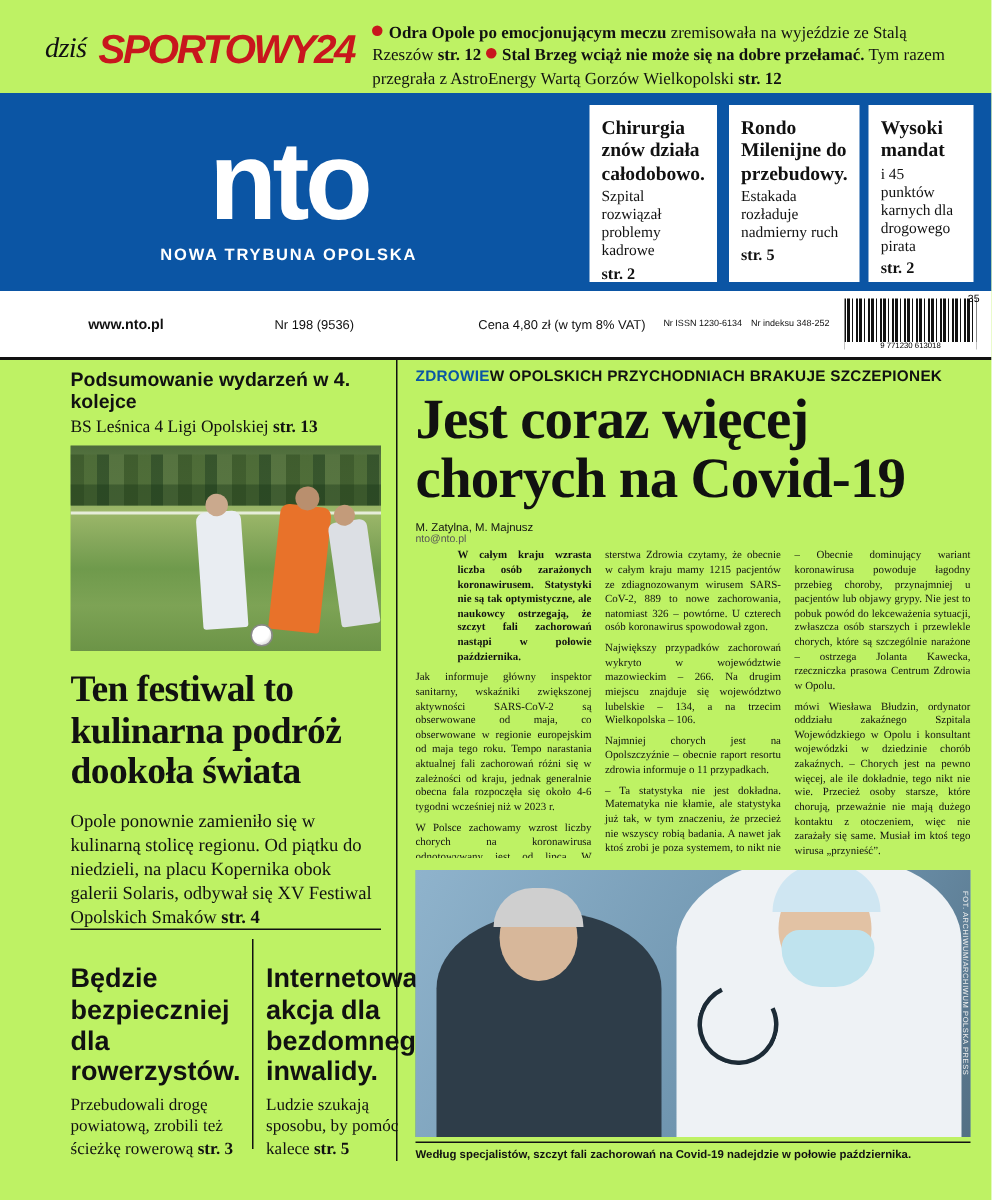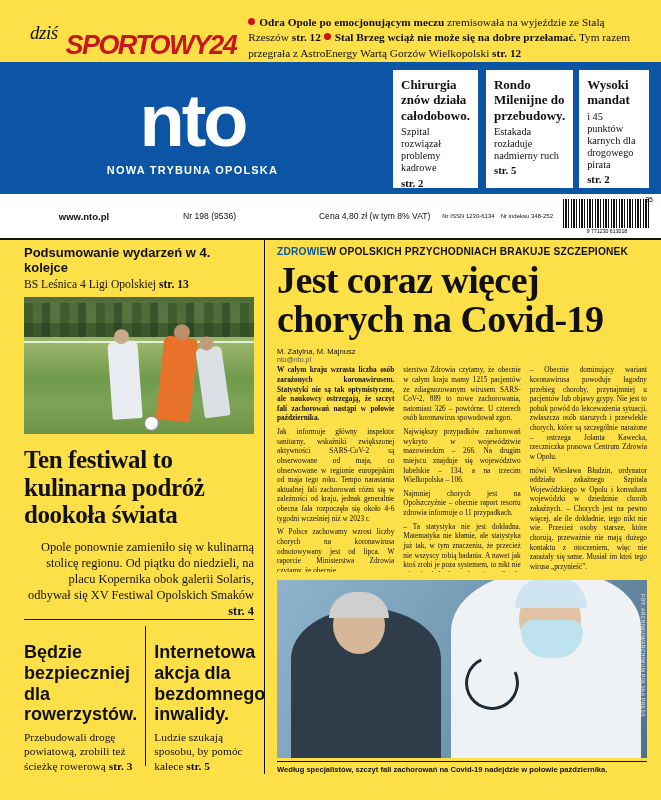--- a/index.html
+++ b/index.html
@@ -6,21 +6,21 @@
   html, body {
     margin: 0; padding: 0;
     width: 661px; height: 800px;
     background: #ffffff;
     font-family: "Liberation Serif", serif;
     overflow: hidden;
   }
   .page {
     position: relative;
     width: 661px; height: 800px;
-    background: #fde047;
+    background: #bef264;
   }
 
   
   .top-strip {
     position: relative;
     height: 62px;
     padding: 8px 14px 6px 30px;
     display: flex;
     align-items: flex-start;
   }
@@ -33,21 +33,21 @@
     margin-top: 14px;
     letter-spacing: -0.5px;
   }
   .sportowy {
     font-family: "Liberation Sans", sans-serif;
     font-weight: bold;
     font-style: italic;
     font-size: 27px;
     color: #c8161d;
     letter-spacing: -1.6px;
-    margin-top: 22px;
+    margin-top: 10px;
     margin-right: 12px;
     white-space: nowrap;
   }
   .top-news {
     flex: 1;
     font-family: "Liberation Serif", serif;
     font-size: 11.3px;
     line-height: 1.35;
     color: #111;
     padding-top: 7px;
@@ -198,21 +198,21 @@
   }
 
   
   .main {
     display: flex;
     height: 534px;
   }
   .col-left {
     width: 265px;
     border-right: 1px solid #111;
-    padding: 6px 10px 0 24px;
+    padding: 6px 10px 0 47px;
     display: flex;
     flex-direction: column;
   }
   .col-right {
     flex: 1;
     padding: 6px 14px 0 12px;
     display: flex;
     flex-direction: column;
   }
 
@@ -311,21 +311,20 @@
     margin-top: 12px;
     color: #111;
     letter-spacing: -0.4px;
   }
   .festival-p {
     font-family: "Liberation Serif", serif;
     font-size: 12.4px;
     line-height: 1.3;
     margin-top: 10px;
     color: #111;
-    text-align: right;
   }
   .festival-p b { font-weight: bold; }
 
   .left-bottom {
     margin-top: auto;
     border-top: 1px solid #111;
     display: flex;
     padding-top: 6px;
     margin-bottom: 8px;
     min-height: 104px;
@@ -384,21 +383,21 @@
     font-family: "Liberation Serif", serif;
     font-size: 7.3px;
     line-height: 1.32;
     text-align: justify;
     color: #111;
     height: 228px;
     overflow: hidden;
   }
   .cols3 .c { flex: 1; }
   .cols3 p { margin: 0 0 4px 0; }
-  .cols3 .lead { font-weight: bold; }
+  .cols3 .lead { font-weight: bold; margin-left: 28px; }
 
   .photo-doc {
     margin-top: 8px;
     height: 196px;
     position: relative;
     overflow: hidden;
     background: linear-gradient(to bottom, #7fa7c4 0%, #6d97b6 45%, #5d869f 100%);
   }
   .pd-wall {
     position: absolute; inset: 0;

